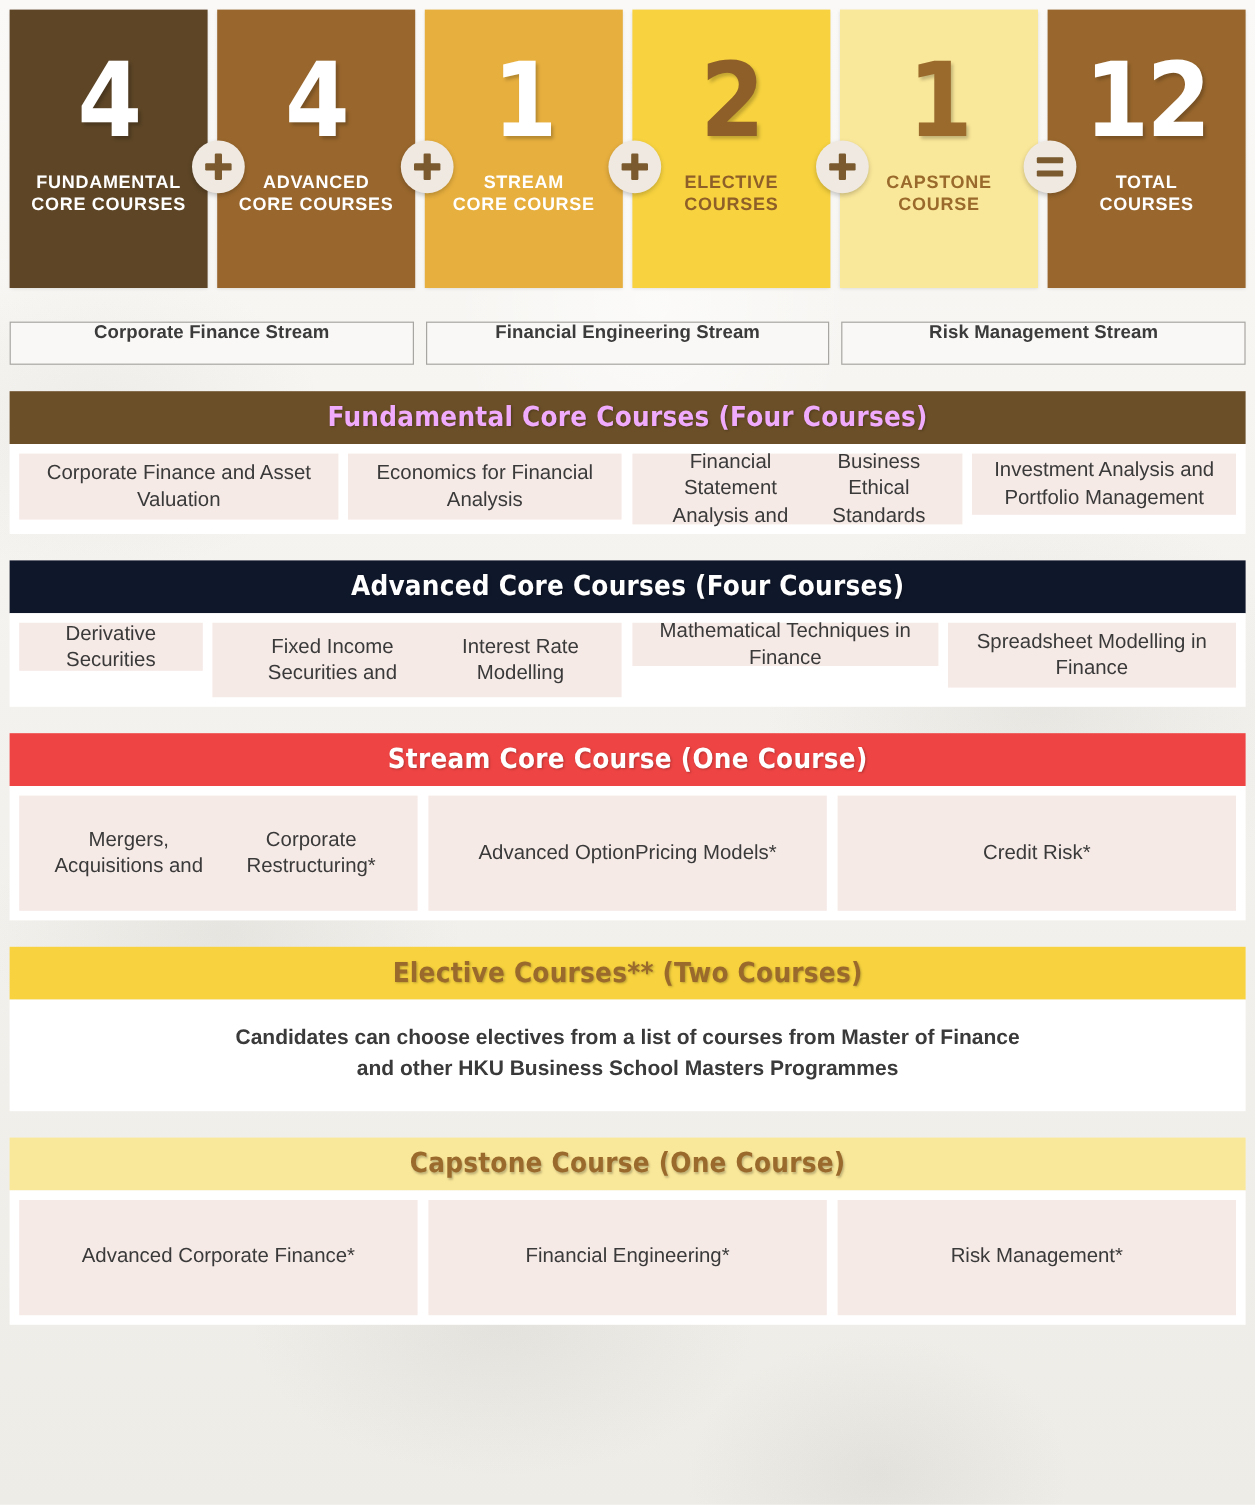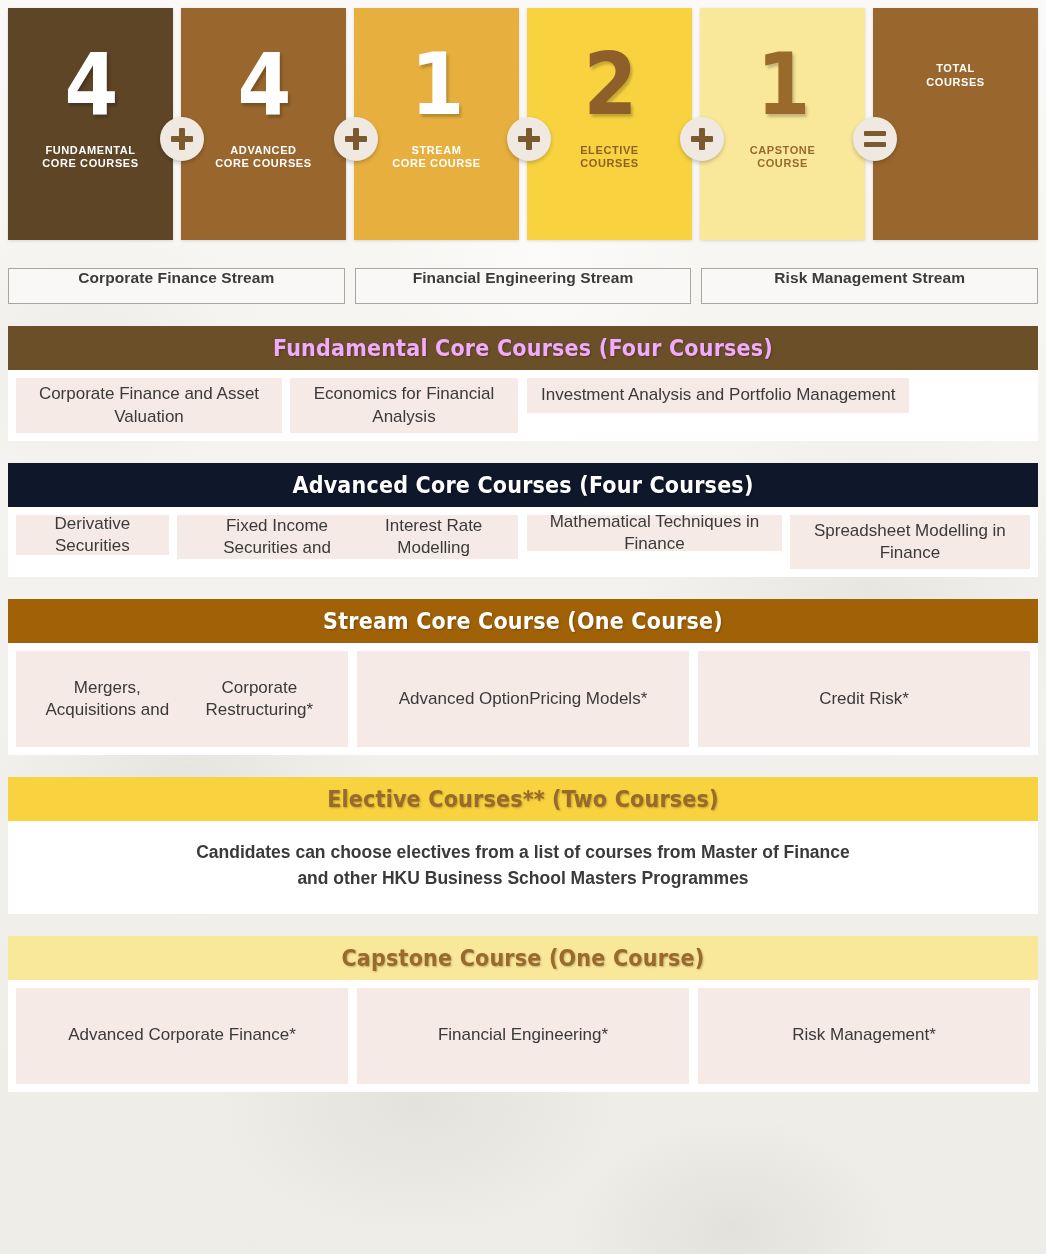--- a/index.html
+++ b/index.html
@@ -60,21 +60,21 @@
   .count-num {
     font-family: "DejaVu Sans Condensed", "Liberation Sans Narrow", "Liberation Sans", sans-serif;
     font-weight: bold;
     font-size: 86px;
     line-height: 0.95;
     letter-spacing: -2px;
     text-shadow: 2px 3px 3px rgba(0,0,0,0.22);
   }
   .count-label {
     margin-top: 18px;
-    font-size: 11px;
+    font-size: 15px;
     font-weight: bold;
     letter-spacing: 0.6px;
     line-height: 1.25;
     text-align: center;
     text-transform: uppercase;
   }
 
   
   .op-badge {
     position: absolute;
@@ -217,20 +217,21 @@
 
     <div class="count-block" style="background:#fae89a">
       <div class="count-num" style="color:#9a6a2c">1</div>
       <div class="count-label" style="color:#9a6a2c">
         <span>CAPSTONE</span><br>
         <span>COURSE</span>
       </div>
     </div>
 
     <div class="count-block" style="background:#99672d">
+      <div class="count-num" style="color:#ffffff">12</div>
       <div class="count-label" style="color:#ffffff">
         <span>TOTAL</span><br>
         <span>COURSES</span>
       </div>
     </div>
 
     <div class="op-badge" style="left:174px">
         <span class="op-plus"></span>
       </div>
     <div class="op-badge" style="left:348px">
@@ -260,45 +261,50 @@
   </div>
 
   <div class="section">
     <div class="section-header" style="background:#6b4f28;color:#f0abfc">Fundamental Core Courses (Four Courses)</div>
     <div class="section-body grid2">
       <div class="col">
         <div class="course" style="height:55px">Corporate Finance and Asset Valuation</div>
         <div class="course" style="height:55px">Economics for Financial Analysis</div>
       </div>
       <div class="col">
-        <div class="course" style="height:35px">Investment Analysis and Portfolio Management</div>
+        <div class="course" style="height:59px">
+          <span>Financial Statement Analysis and</span>
+            <br>
+          <span>Business Ethical Standards</span>
+        </div>
+        <div class="course" style="height:51px">Investment Analysis and Portfolio Management</div>
       </div>
     </div>
   </div>
 
   <div class="section">
     <div class="section-header" style="background:#0f172a;color:#ffffff">Advanced Core Courses (Four Courses)</div>
     <div class="section-body grid2">
       <div class="col">
         <div class="course" style="height:40px">Derivative Securities</div>
-        <div class="course" style="height:44px">
+        <div class="course" style="height:62px">
           <span>Fixed Income Securities and</span>
             <br>
           <span>Interest Rate Modelling</span>
         </div>
       </div>
       <div class="col">
         <div class="course" style="height:36px">Mathematical Techniques in Finance</div>
         <div class="course" style="height:54px">Spreadsheet Modelling in Finance</div>
       </div>
     </div>
   </div>
 
   <div class="section">
-    <div class="section-header" style="background:#a16207;color:#ffffff">Stream Core Course (One Course)</div>
+    <div class="section-header" style="background:#ef4444;color:#ffffff">Stream Core Course (One Course)</div>
     <div class="section-body three-col">
       <div class="course">
         <span>Mergers, Acquisitions and</span>
           <br>
         <span>Corporate Restructuring*</span>
       </div>
       <div class="course">
         <span>Advanced Option</span>
           <br>
         <span>Pricing Models*</span>

